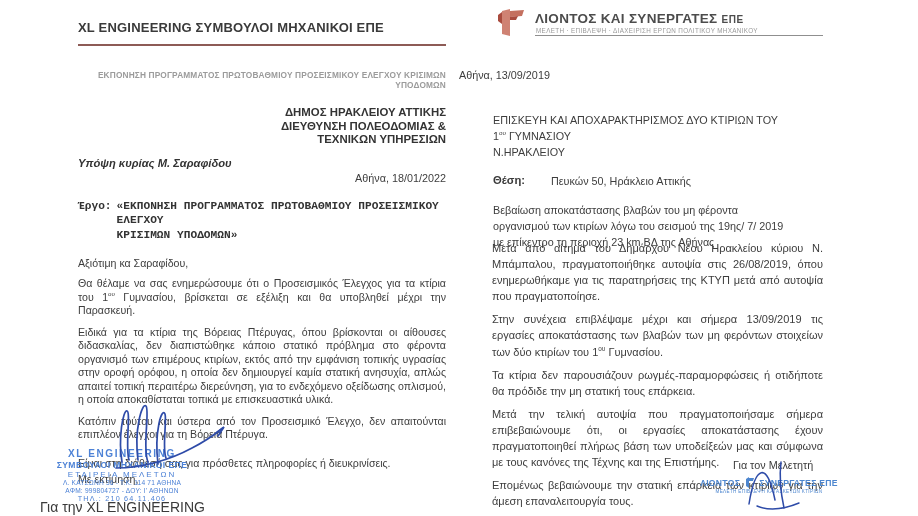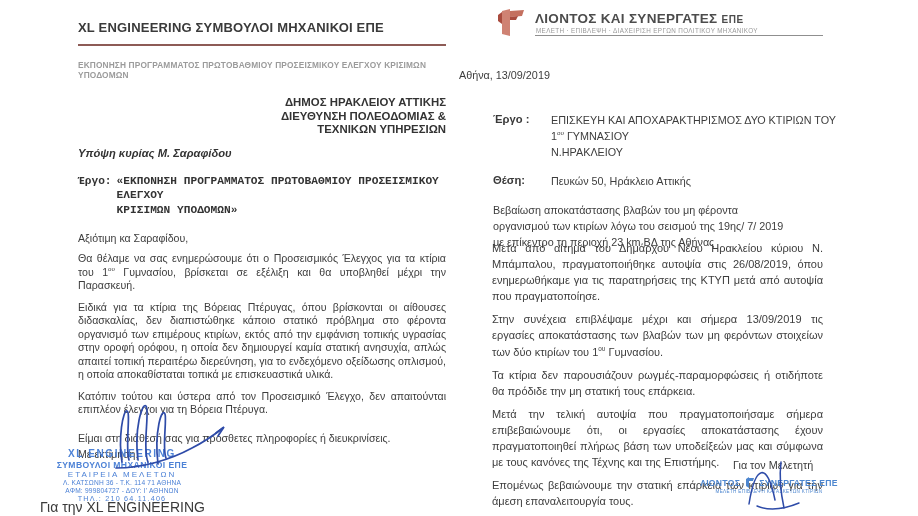--- a/index.html
+++ b/index.html
@@ -10,21 +10,21 @@
     -webkit-font-smoothing:antialiased;
   }
   .page { position:absolute; top:0; height:516px; width:459px; background:#fff; }
   #page-left { left:0; }
   #page-right { left:459px; }
 
   
   .l-inner { padding:20px 13px 0 78px; }
   .l-title { font-size:13px; font-weight:bold; color:#3a3a3a; letter-spacing:0.2px; }
   .l-rule { height:2px; background:#8d5b56; margin-top:9px; }
-  .l-subtitle { margin-top:14px; font-size:8.3px; font-weight:bold; color:#9b9b9b; letter-spacing:0.15px; }
+  .l-subtitle { margin-top:24px; font-size:8.3px; font-weight:bold; color:#9b9b9b; letter-spacing:0.15px;text-align:right; }
   .l-recipient { margin-top:16px; font-size:11.4px; font-weight:bold; line-height:13.6px; color:#333;text-align:right; }
   .l-attn { margin-top:10px; font-size:11.2px; font-weight:bold; font-style:italic; color:#333; }
   .l-cc { margin-top:4px; font-size:11.2px; font-weight:bold; font-style:italic; color:#333; }
   .l-date { margin-top:3px; text-align:right; font-size:10.8px; }
   .l-project { margin-top:15px; font-size:11.2px; font-weight:bold; color:#333; display:flex; line-height:14.5px;font-family:Liberation Mono, monospace; }
   .l-project-label { flex:none; margin-right:5px; }
   .l-salut { margin-top:15px; font-size:10.6px; }
   .l-para { margin-top:8px; font-size:10.6px; line-height:13.5px; text-align:justify; color:#3d3d3d; }
   .l-closing { margin-top:15px; font-size:10.6px; }
   .l-regards { margin-top:4px; font-size:10.6px; }
@@ -68,20 +68,21 @@
     <div class="l-rule"></div>
     <div class="l-subtitle">ΕΚΠΟΝΗΣΗ ΠΡΟΓΡΑΜΜΑΤΟΣ ΠΡΩΤΟΒΑΘΜΙΟΥ ΠΡΟΣΕΙΣΜΙΚΟΥ ΕΛΕΓΧΟΥ ΚΡΙΣΙΜΩΝ ΥΠΟΔΟΜΩΝ</div>
 
     <div class="l-recipient">
       <div>ΔΗΜΟΣ ΗΡΑΚΛΕΙΟΥ ΑΤΤΙΚΗΣ</div>
       <div>ΔΙΕΥΘΥΝΣΗ ΠΟΛΕΟΔΟΜΙΑΣ &amp;</div>
       <div>ΤΕΧΝΙΚΩΝ ΥΠΗΡΕΣΙΩΝ</div>
     </div>
 
     <div class="l-attn">Υπόψη κυρίας Μ. Σαραφίδου</div>
+    <div class="l-date">Αθήνα, 18/01/2022</div>
 
     <div class="l-project">
       <span class="l-project-label">Έργο:</span>
       <span>
         <span>«ΕΚΠΟΝΗΣΗ ΠΡΟΓΡΑΜΜΑΤΟΣ ΠΡΩΤΟΒΑΘΜΙΟΥ ΠΡΟΣΕΙΣΜΙΚΟΥ ΕΛΕΓΧΟΥ</span><br>
         <span>ΚΡΙΣΙΜΩΝ ΥΠΟΔΟΜΩΝ»</span>
       </span>
     </div>
 
     <div class="l-salut">Αξιότιμη κα Σαραφίδου,</div>
@@ -128,21 +129,20 @@
     <span>ΛΙΟΝΤΟΣ ΚΑΙ ΣΥΝΕΡΓΑΤΕΣ</span>
     <span class="r-epe">ΕΠΕ</span>
   </div>
   <div class="r-tagline">ΜΕΛΕΤΗ · ΕΠΙΒΛΕΨΗ · ΔΙΑΧΕΙΡΙΣΗ ΕΡΓΩΝ ΠΟΛΙΤΙΚΟΥ ΜΗΧΑΝΙΚΟΥ</div>
   <div class="r-rule"></div>
 
   <div class="r-date">Αθήνα, 13/09/2019</div>
 
   <div class="r-fields">
     <div class="r-field">
-      <div class="r-flabel">Έργο :</div>
       <div class="r-fvalue"><span>ΕΠΙΣΚΕΥΗ ΚΑΙ ΑΠΟΧΑΡΑΚΤΗΡΙΣΜΟΣ ΔΥΟ ΚΤΙΡΙΩΝ ΤΟΥ 1</span><sup class="ord">ου</sup><span> ΓΥΜΝΑΣΙΟΥ</span><br><span>Ν.ΗΡΑΚΛΕΙΟΥ</span></div>
     </div>
     <div class="r-field">
       <div class="r-flabel">Θέση:</div>
       <div class="r-fvalue">Πευκών 50, Ηράκλειο Αττικής</div>
     </div>
     <div class="r-field">
       <div class="r-fvalue">Βεβαίωση αποκατάστασης βλαβών του μη φέροντα οργανισμού των κτιρίων λόγω του σεισμού της 19ης/ 7/ 2019 με επίκεντρο τη περιοχή 23 km ΒΔ της Αθήνας</div>
     </div>
   </div>

